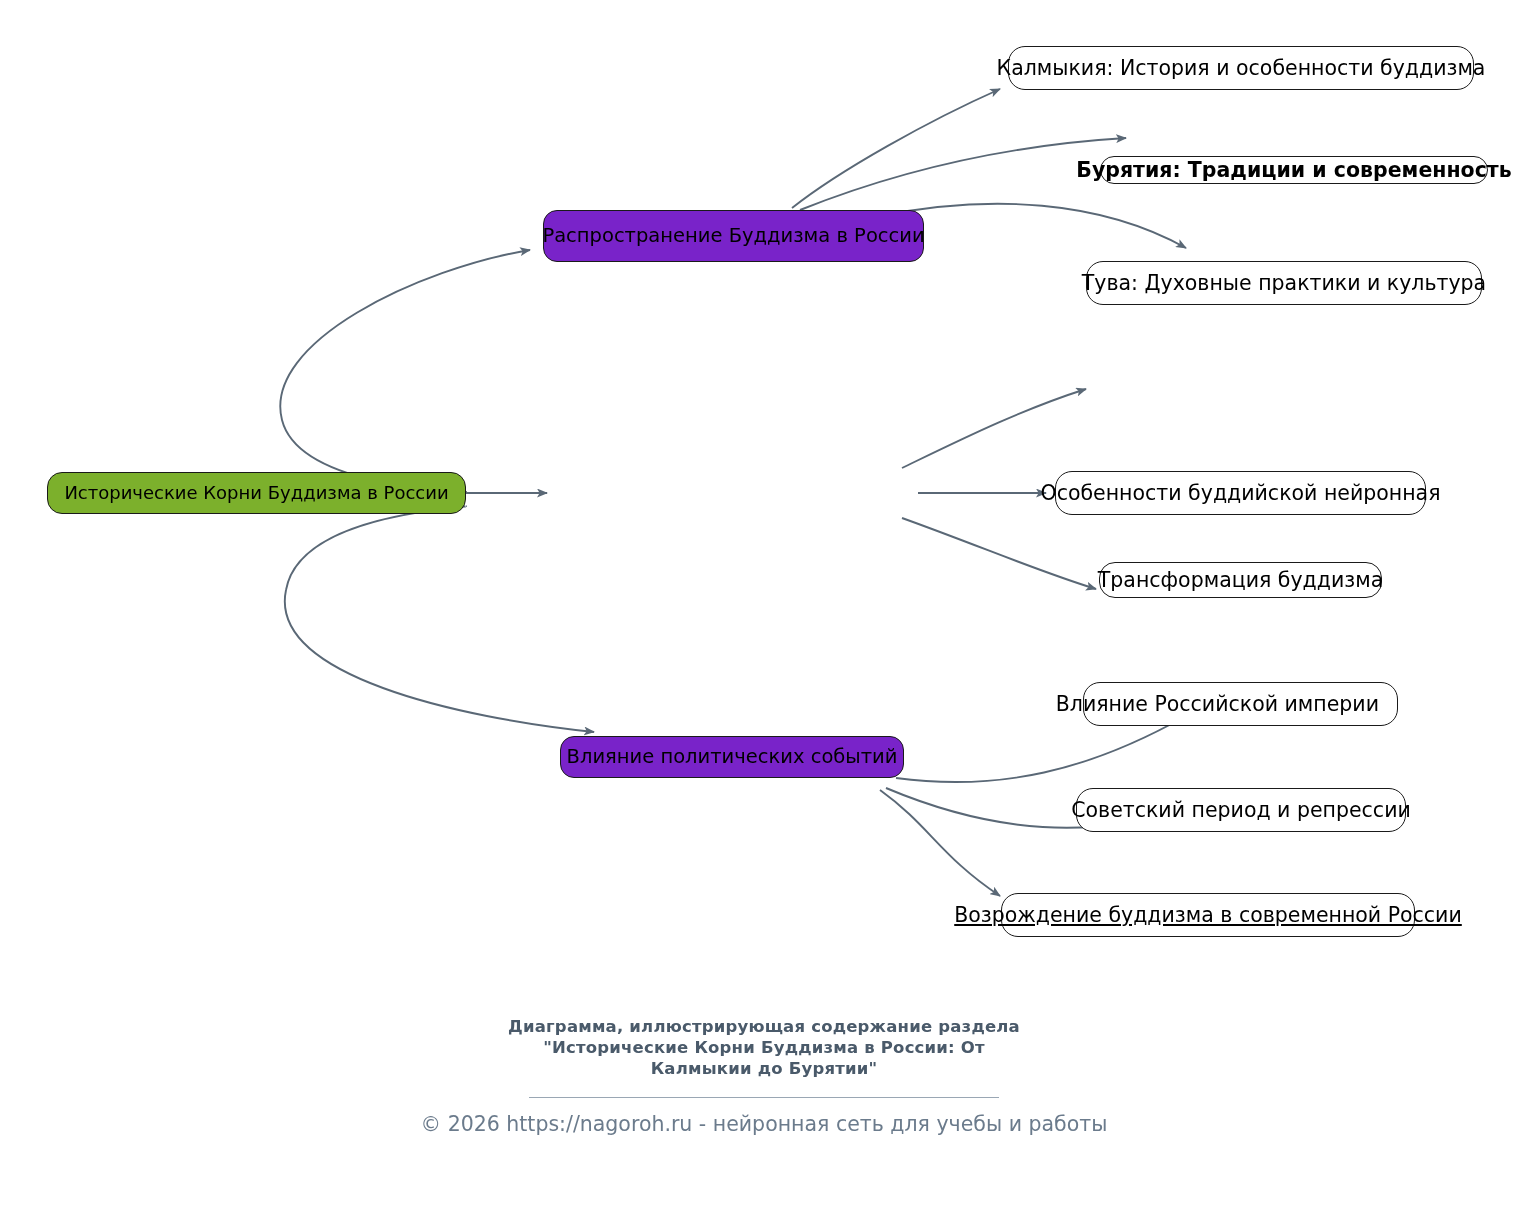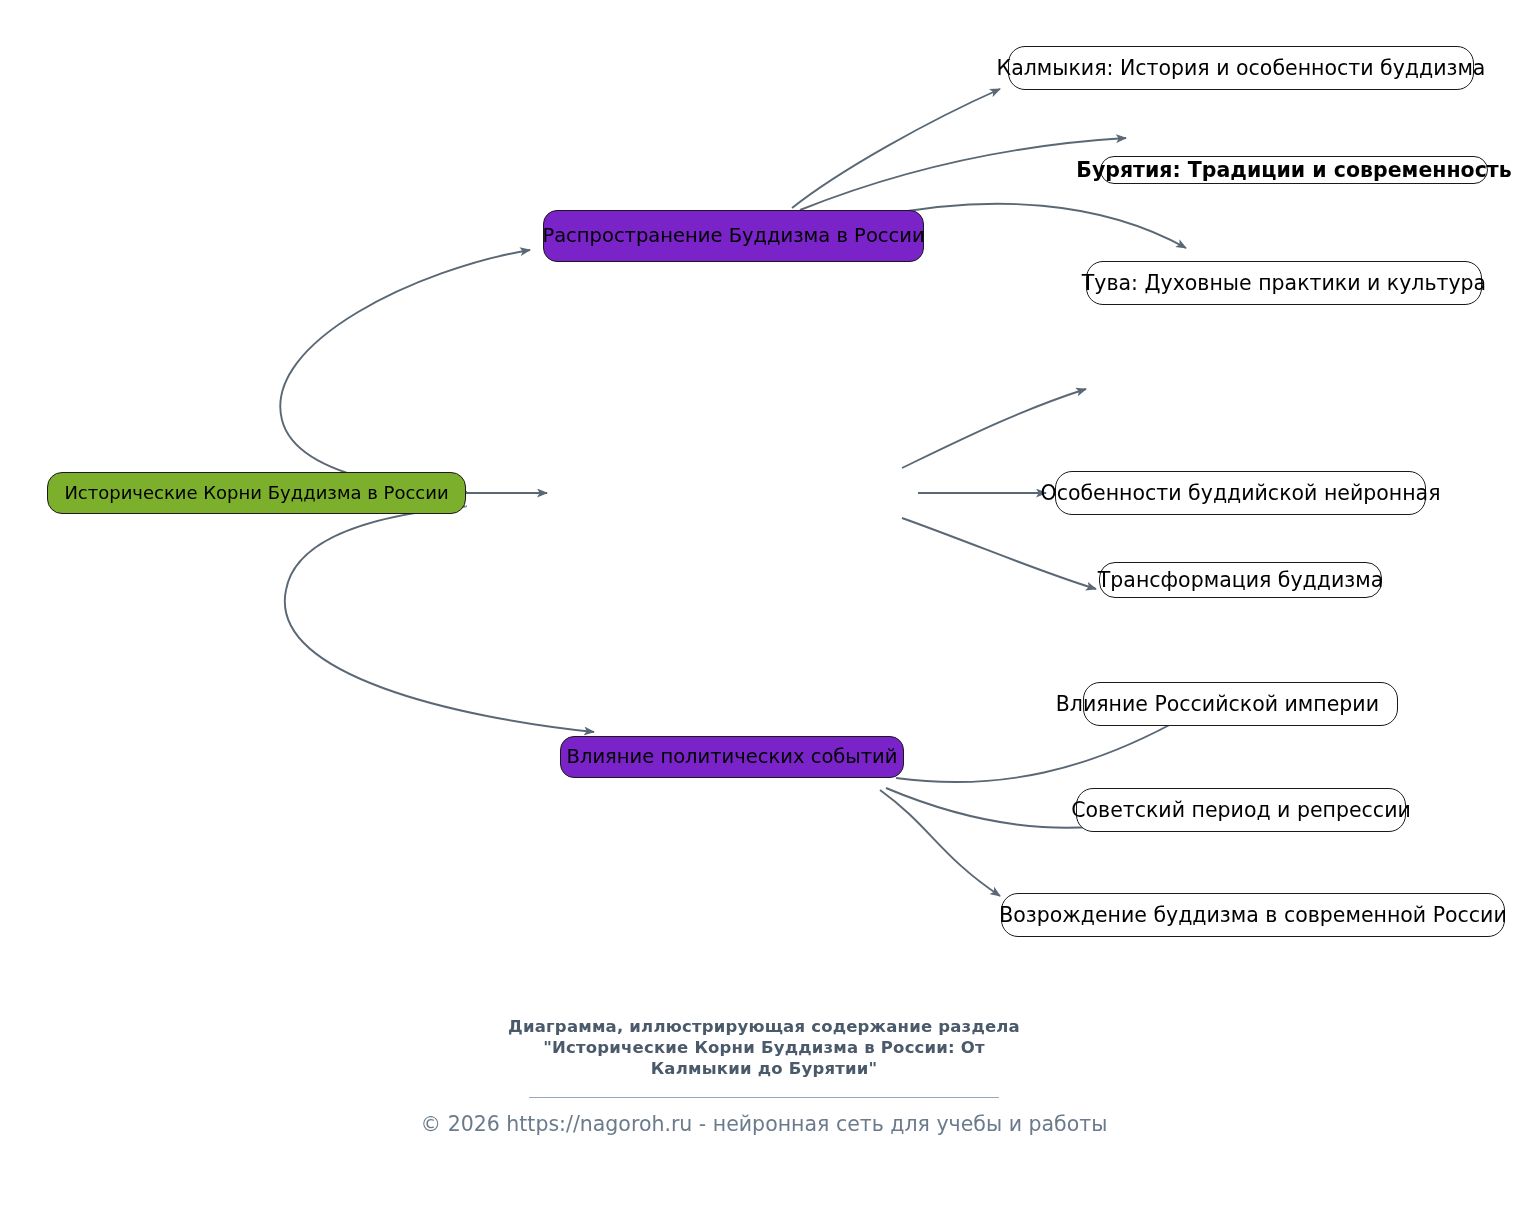--- a/index.html
+++ b/index.html
@@ -180,21 +180,21 @@
   </div>
 
   <div class="node node-leaf" style="left:1083px; top:682px; width:315px; height:44px;justify-content:flex-end;">
     <span class="node-label">Влияние Российской империи</span>
   </div>
 
   <div class="node node-leaf" style="left:1076px; top:788px; width:330px; height:44px;">
     <span class="node-label">Советский период и репрессии</span>
   </div>
 
-  <div class="node node-leaf" style="left:1001px; top:893px; width:504px; height:44px;">
+  <div class="node node-leaf" style="left:1001px; top:893px; width:414px; height:44px;text-decoration:underline;">
     <span class="node-label">Возрождение буддизма в современной России</span>
   </div>
 
 </div>
 
 <div id="caption-block">
   <div class="caption-line">Диаграмма, иллюстрирующая содержание раздела</div>
   <div class="caption-line">"Исторические Корни Буддизма в России: От</div>
   <div class="caption-line">Калмыкии до Бурятии"</div>
   <div id="caption-rule"></div>

